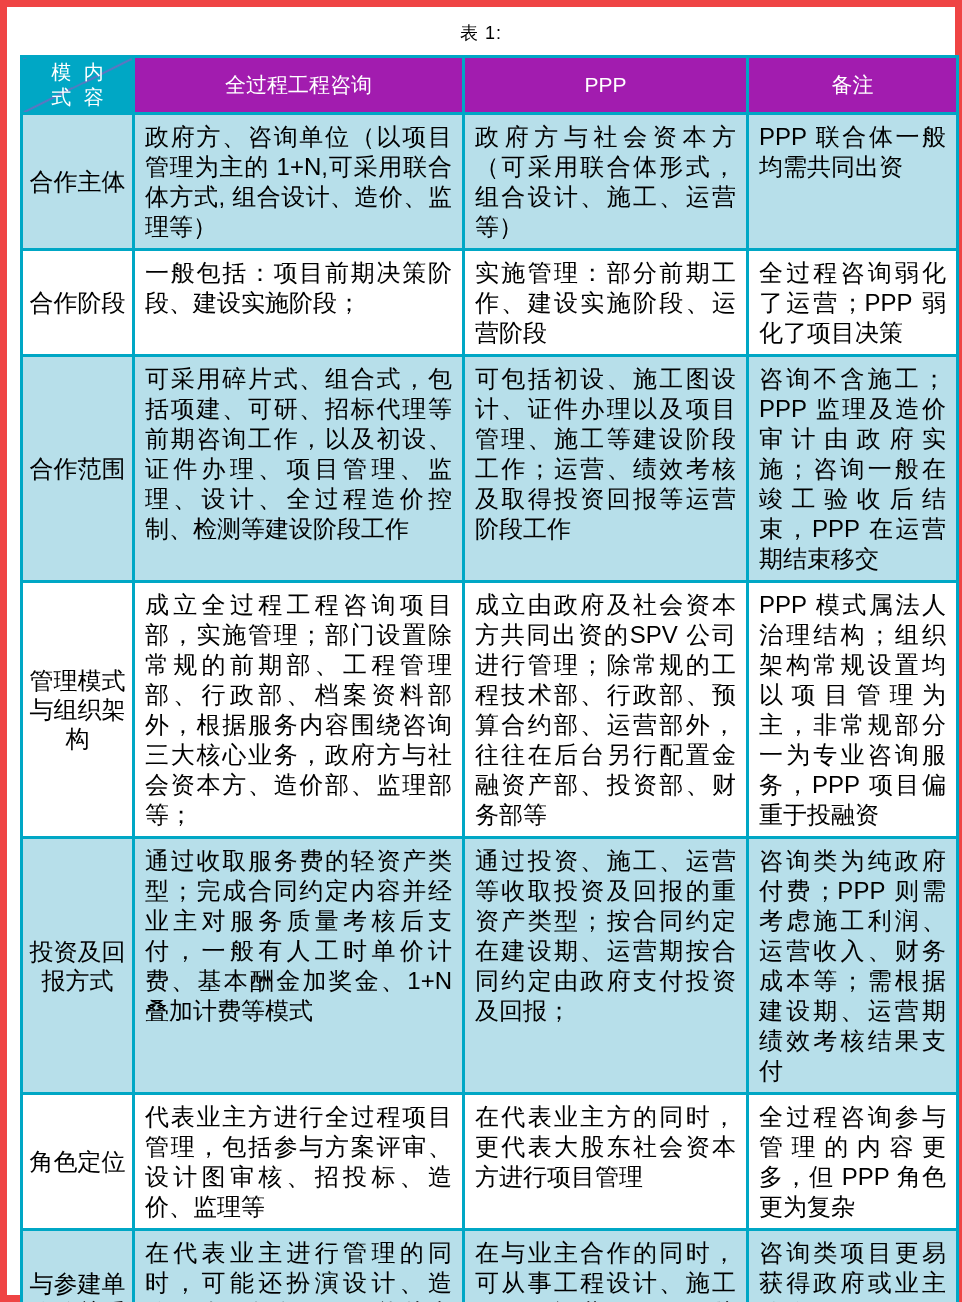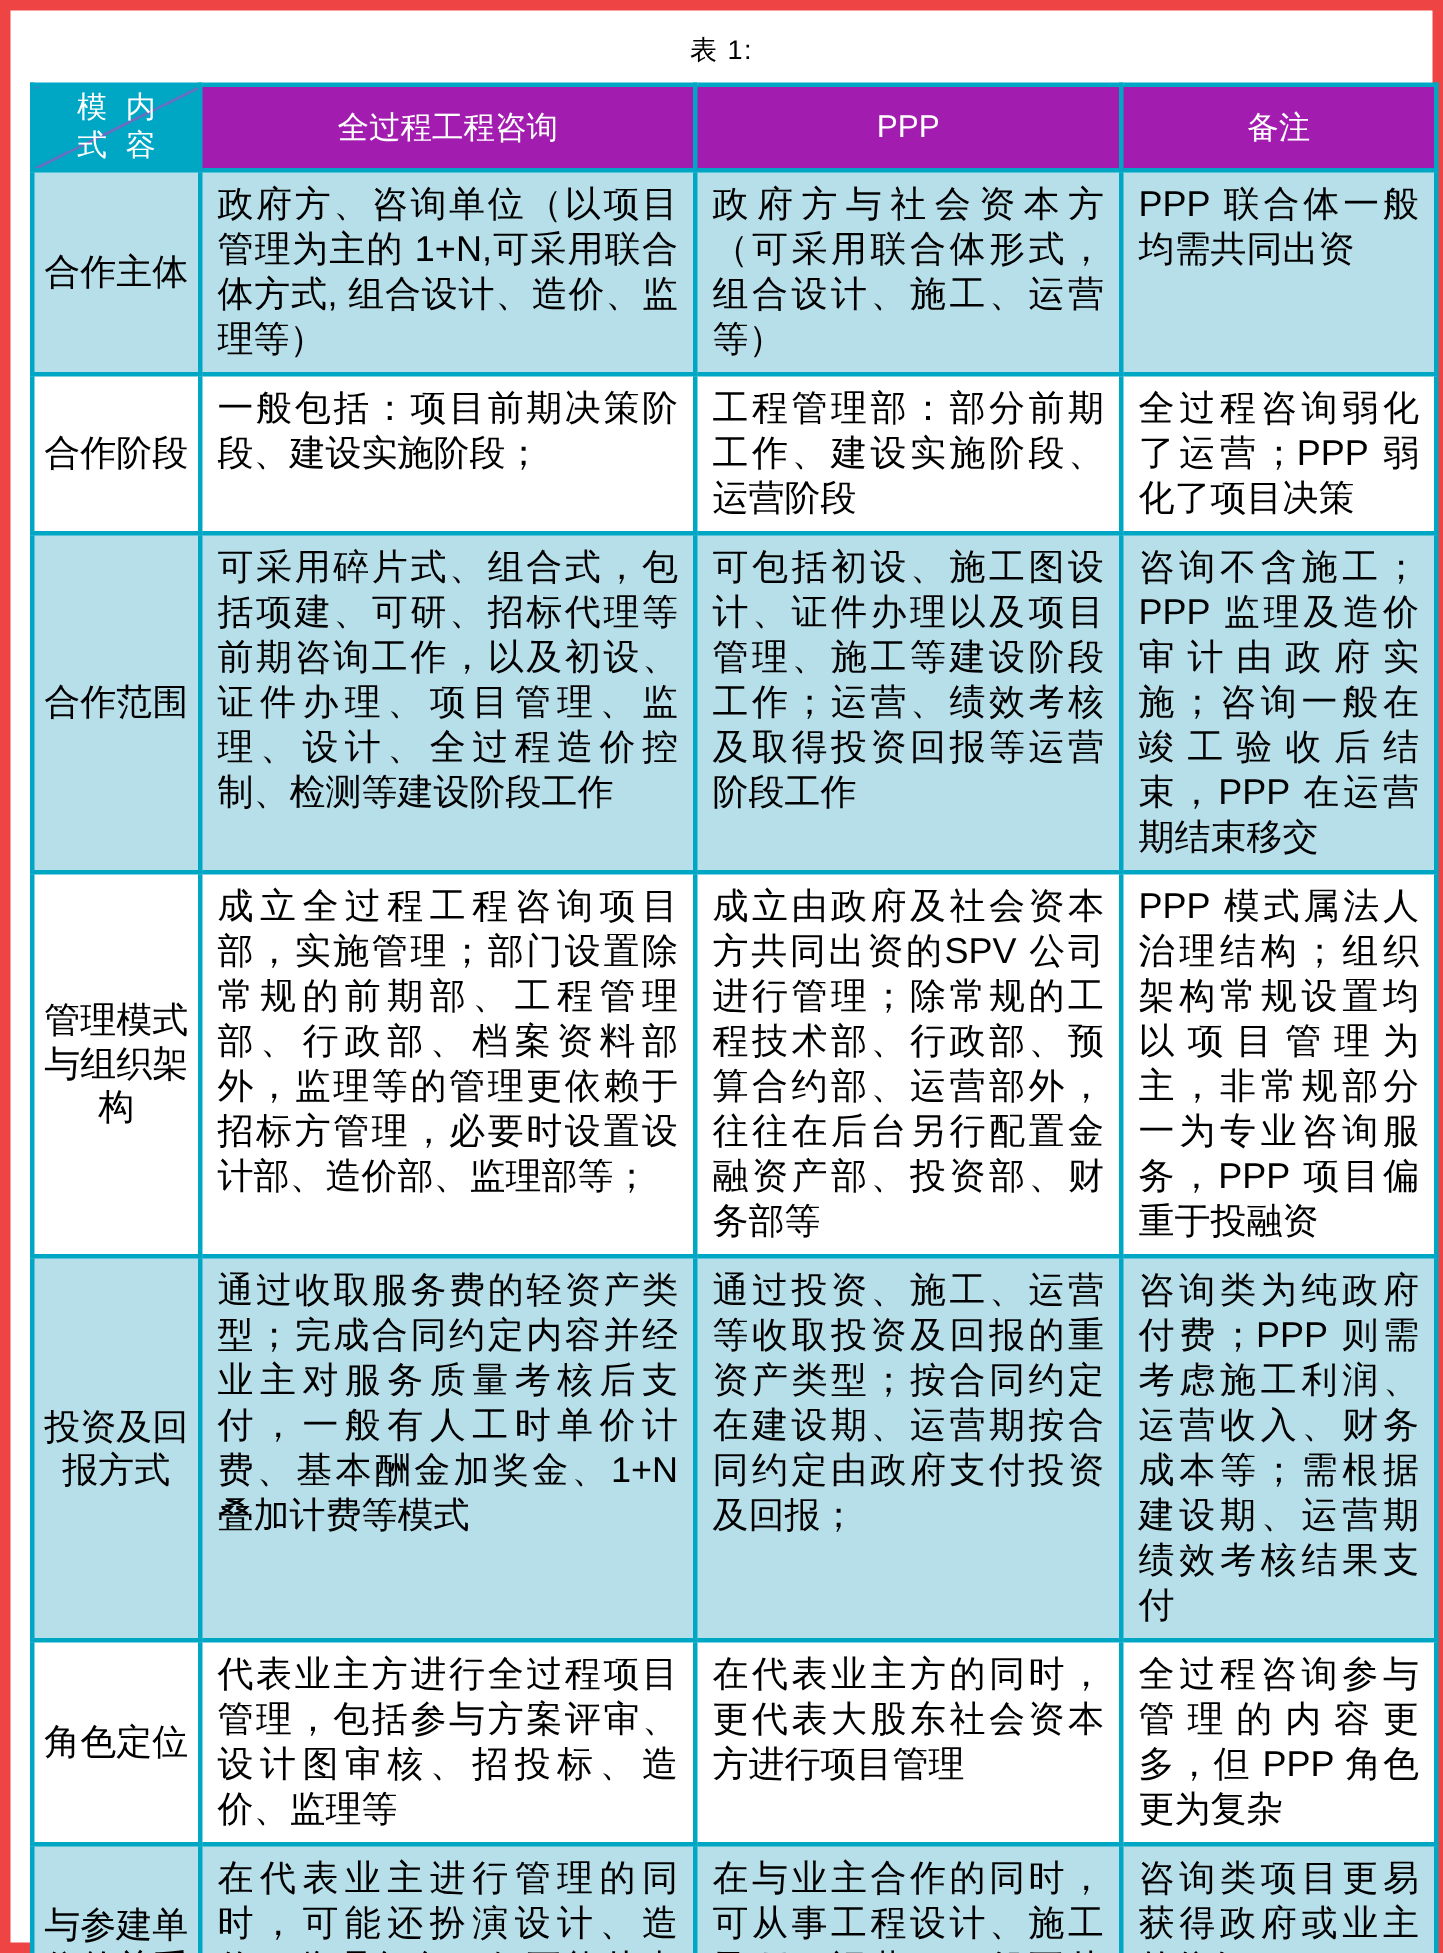--- a/index.html
+++ b/index.html
@@ -107,32 +107,32 @@
     <tbody>
       <tr>
         <td class="row-label">合作主体</td>
         <td>政府方、咨询单位（以项目管理为主的 1+N,可采用联合体方式, 组合设计、造价、监理等）</td>
         <td>政府方与社会资本方（可采用联合体形式，组合设计、施工、运营等）</td>
         <td>PPP 联合体一般均需共同出资</td>
       </tr>
       <tr>
         <td class="row-label">合作阶段</td>
         <td>一般包括：项目前期决策阶段、建设实施阶段；</td>
-        <td>工程管理部：部分前期工作、建设实施阶段、运营阶段</td>
+        <td>实施管理：部分前期工作、建设实施阶段、运营阶段</td>
         <td>全过程咨询弱化了运营；PPP 弱化了项目决策</td>
       </tr>
       <tr>
         <td class="row-label">合作范围</td>
         <td>可采用碎片式、组合式，包括项建、可研、招标代理等前期咨询工作，以及初设、证件办理、项目管理、监理、设计、全过程造价控制、检测等建设阶段工作</td>
         <td>可包括初设、施工图设计、证件办理以及项目管理、施工等建设阶段工作；运营、绩效考核及取得投资回报等运营阶段工作</td>
         <td>咨询不含施工；PPP 监理及造价审计由政府实施；咨询一般在竣工验收后结束，PPP 在运营期结束移交</td>
       </tr>
       <tr>
         <td class="row-label">管理模式与组织架构</td>
-        <td>成立全过程工程咨询项目部，实施管理；部门设置除常规的前期部、工程管理部、行政部、档案资料部外，监理等的管理更依赖于招标方管理，必要时设置设计部、造价部、监理部等；</td>
+        <td>成立全过程工程咨询项目部，实施管理；部门设置除常规的前期部、工程管理部、行政部、档案资料部外，根据服务内容围绕咨询三大核心业务，政府方与社会资本方、造价部、监理部等；</td>
         <td>成立由政府及社会资本方共同出资的SPV 公司进行管理；除常规的工程技术部、行政部、预算合约部、运营部外，往往在后台另行配置金融资产部、投资部、财务部等</td>
         <td>PPP 模式属法人治理结构；组织架构常规设置均以项目管理为主，非常规部分一为专业咨询服务，PPP 项目偏重于投融资</td>
       </tr>
       <tr>
         <td class="row-label">投资及回报方式</td>
         <td>通过收取服务费的轻资产类型；完成合同约定内容并经业主对服务质量考核后支付，一般有人工时单价计费、基本酬金加奖金、1+N 叠加计费等模式</td>
         <td>通过投资、施工、运营等收取投资及回报的重资产类型；按合同约定在建设期、运营期按合同约定由政府支付投资及回报；</td>
         <td>咨询类为纯政府付费；PPP 则需考虑施工利润、运营收入、财务成本等；需根据建设期、运营期绩效考核结果支付</td>
       </tr>
       <tr>

